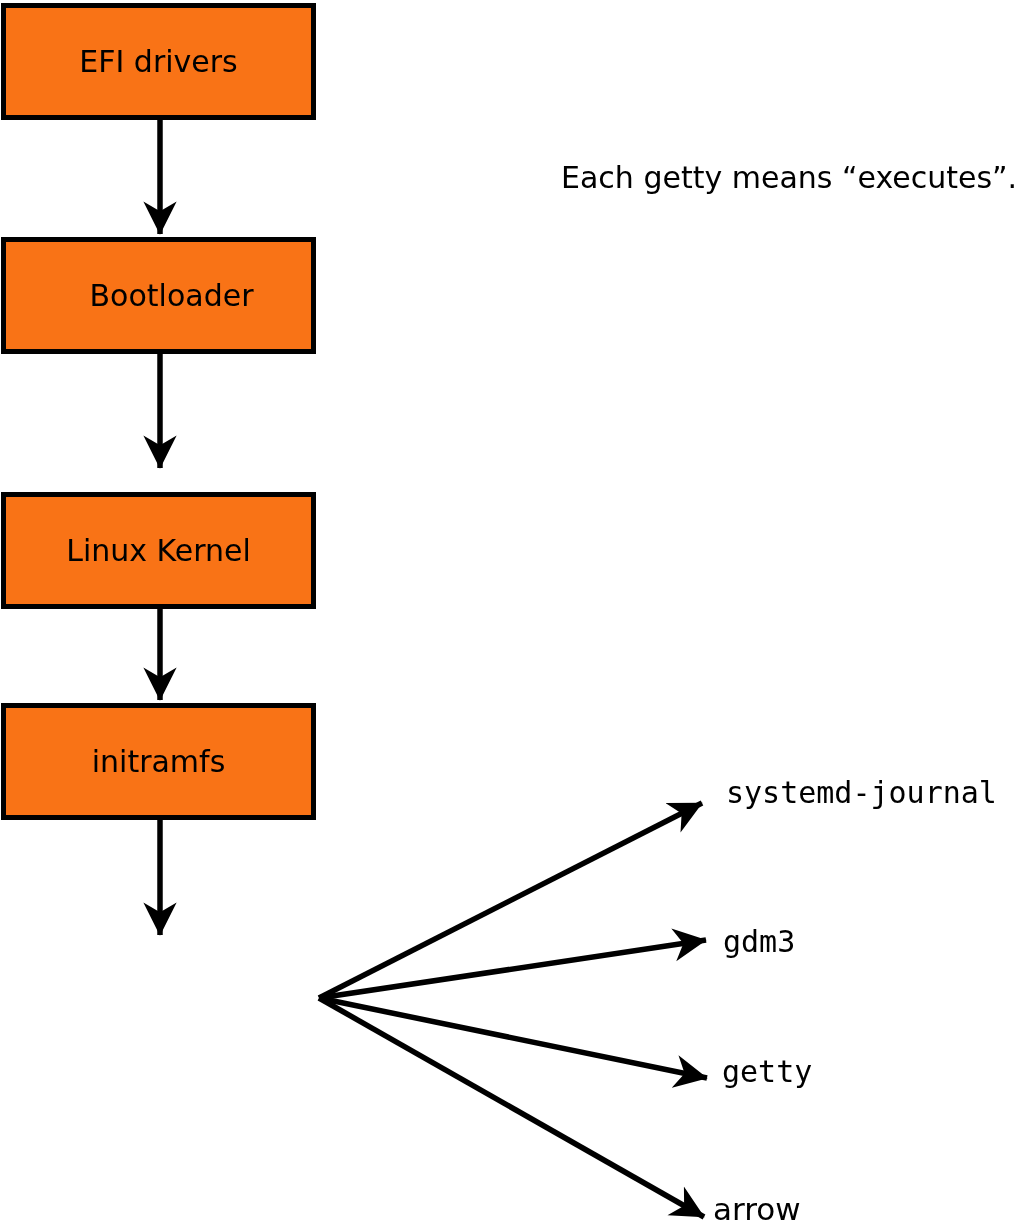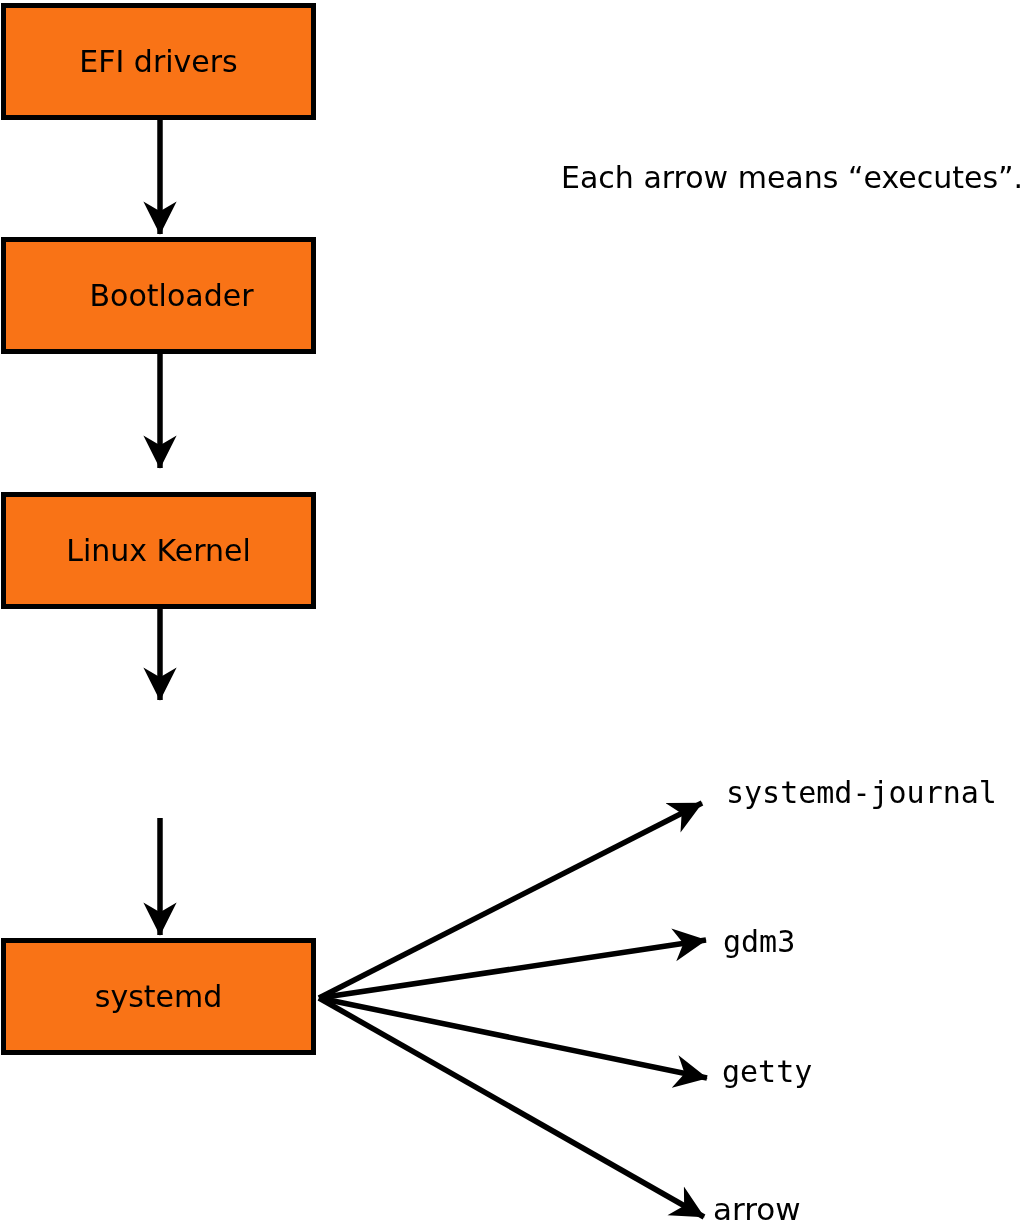--- a/index.html
+++ b/index.html
@@ -88,26 +88,26 @@
   </div>
 
   <div class="node-box" style="top: 237px; padding-left: 26px;">
     <span class="node-label">Bootloader</span>
   </div>
 
   <div class="node-box" style="top: 492px;">
     <span class="node-label">Linux Kernel</span>
   </div>
 
-
-  <div class="node-box" style="top: 938px;">
-    <span class="node-label">systemd</span>
+  <div class="node-box" style="top: 703px;">
+    <span class="node-label">initramfs</span>
   </div>
 
-  <div class="caption">Each arrow means “executes”.</div>
+
+  <div class="caption">Each getty means “executes”.</div>
 
   <div class="proc-label" style="left: 726px; top: 775px; text-align: center;">systemd-journal</div>
 
   <div class="proc-label" style="left: 723px; top: 924px;">gdm3</div>
 
   <div class="proc-label" style="left: 722px; top: 1054px;">getty</div>
 
   <div class="proc-label sans" style="left: 713px; top: 1191px;">arrow</div>
 
 </div>

